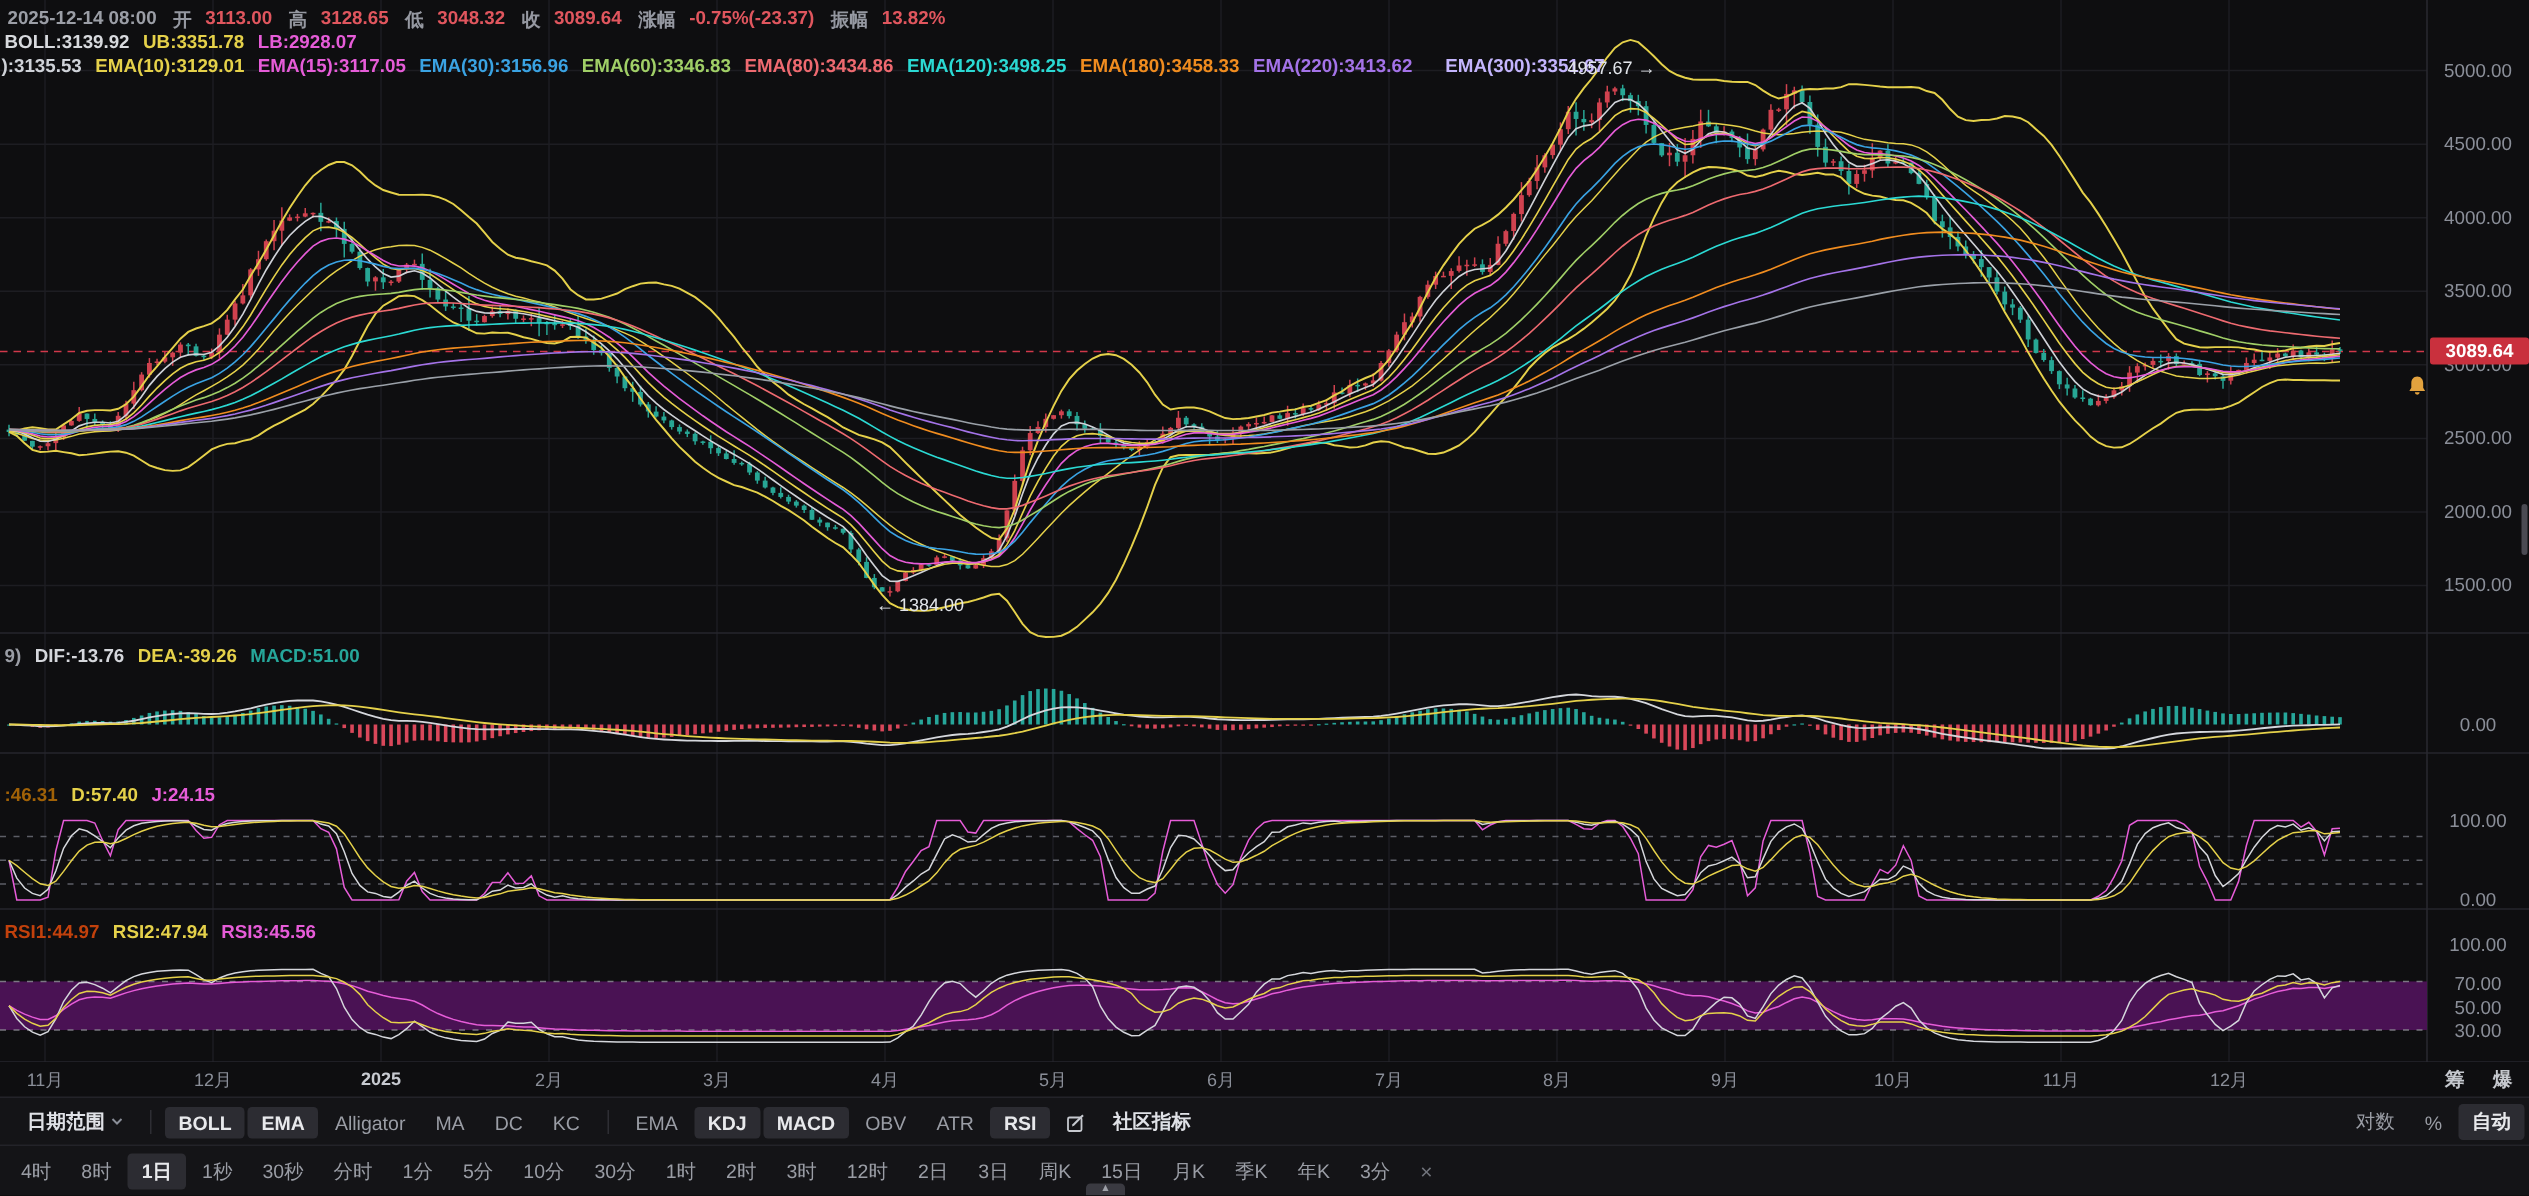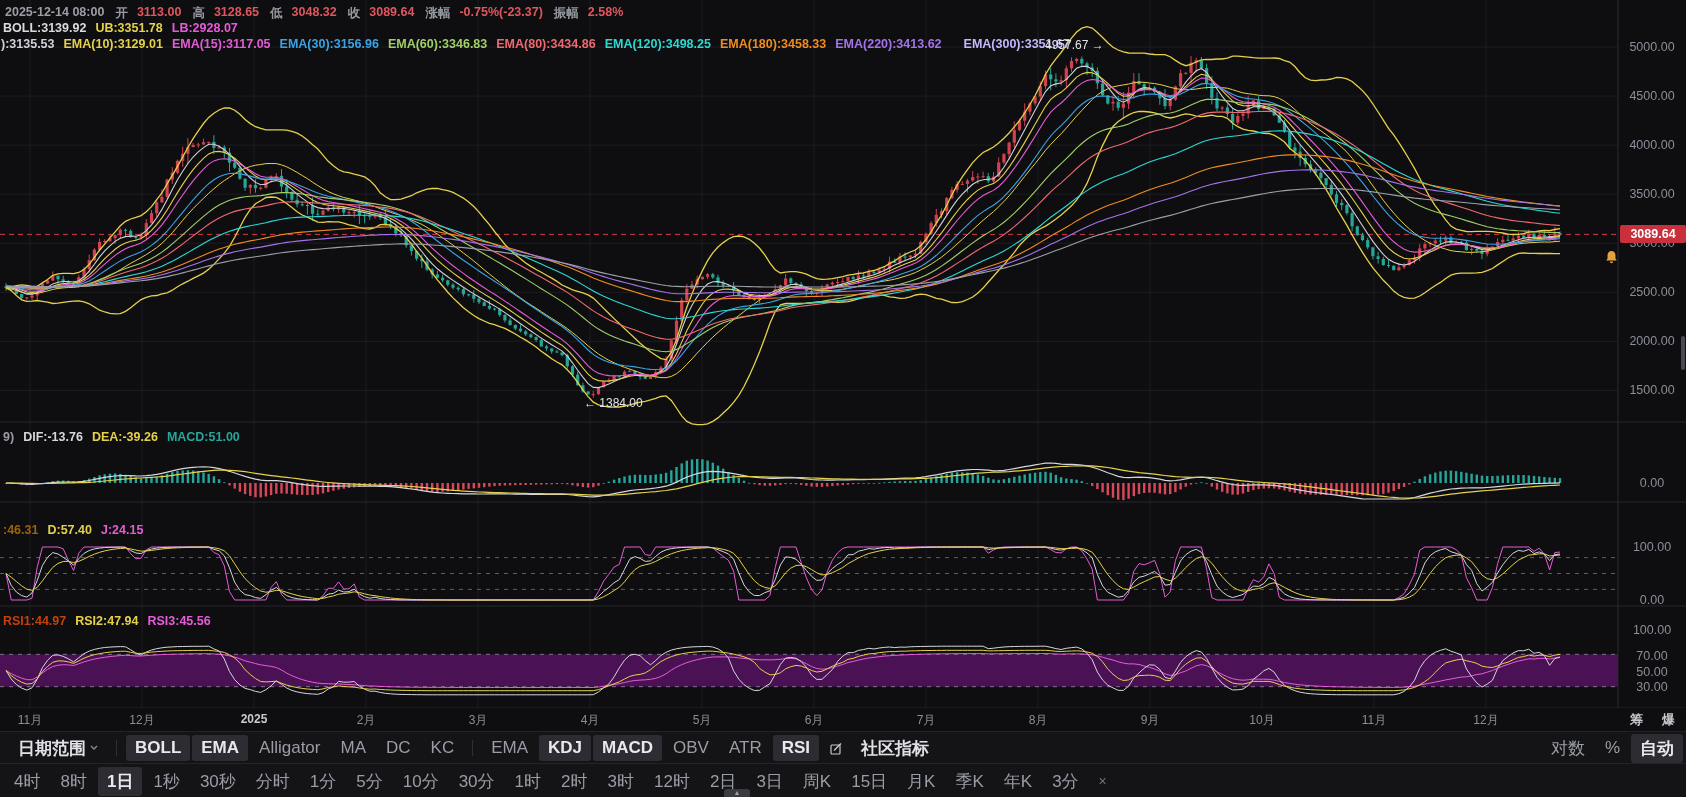--- a/index.html
+++ b/index.html
@@ -11,21 +11,21 @@
   .anno{position:absolute;color:#e2e5ea;font-size:12px;font-weight:500;z-index:6;}
   #price-tag{position:absolute;left:1620px;top:225px;width:66px;height:18px;background:#c9303d;color:#fff;
              font-size:12.5px;font-weight:700;text-align:center;line-height:18px;border-radius:2px;z-index:7;}
   .mlabel{position:absolute;top:712px;transform:translateX(-50%);font-size:12px;color:#8a8e98;z-index:4;}
   .mlabel.year{color:#c7cad0;font-weight:700;}
   .axbtn{position:absolute;top:711px;font-size:13px;font-weight:600;color:#c6c9cf;cursor:pointer;z-index:6;}
   .bar{position:absolute;left:0;width:1686px;background:#141417;border-top:1px solid #232329;
        display:flex;align-items:center;z-index:8;}
   #toolbar1{top:731px;height:32px;padding-left:8px;}
   #toolbar2{top:763px;height:34px;padding-left:4px;}
-  .chip{padding:3px 9px;margin:0 1px;font-size:17px;color:#9a9da5;border-radius:3px;cursor:pointer;white-space:nowrap;}
+  .chip{padding:3px 9px;margin:0 1px;font-size:13px;color:#9a9da5;border-radius:3px;cursor:pointer;white-space:nowrap;}
   .chip.on{background:#2c2c32;color:#e8e9ec;font-weight:600;}
   .chip.head{color:#dfe1e6;font-weight:700;display:flex;align-items:center;gap:4px;}
   .vdiv{width:1px;height:16px;background:#2e2e34;margin:0 8px;}
   .right-group{margin-left:auto;margin-right:10px;display:flex;align-items:center;}
   #bell{position:absolute;left:1604px;top:250px;z-index:6;}
   #scroll-thumb{position:absolute;left:1681px;top:336px;width:4px;height:34px;background:#4a4a52;border-radius:2px;z-index:6;}
   #tip-arrow{position:absolute;left:724px;bottom:0;width:26px;height:8px;background:#3a3a41;border-radius:3px 3px 0 0;
              text-align:center;font-size:7px;line-height:8px;color:#9ea1a8;z-index:9;}
   .close-x{padding:3px 10px;color:#70737b;font-size:14px;cursor:pointer;}
 </style>
@@ -997,21 +997,21 @@
       <span style="color: rgb(224, 86, 94);">3113.00</span>
       <span style="color: rgb(149, 152, 161); margin-left: 2px;">高</span>
       <span style="color: rgb(224, 86, 94);">3128.65</span>
       <span style="color: rgb(149, 152, 161); margin-left: 2px;">低</span>
       <span style="color: rgb(224, 86, 94);">3048.32</span>
       <span style="color: rgb(149, 152, 161); margin-left: 2px;">收</span>
       <span style="color: rgb(224, 86, 94);">3089.64</span>
       <span style="color: rgb(149, 152, 161); margin-left: 2px;">涨幅</span>
       <span style="color: rgb(224, 86, 94);">-0.75%(-23.37)</span>
       <span style="color: rgb(149, 152, 161); margin-left: 2px;">振幅</span>
-      <span style="color: rgb(224, 86, 94);">2.58%</span>
+      <span style="color: rgb(224, 86, 94);">13.82%</span>
     </div>
   <div class="ovl" id="hdr-line2" style="left:3px;top:21px;">
       <span style="color: rgb(216, 218, 222);">BOLL:3139.92</span>
       <span style="color: rgb(229, 209, 74);">UB:3351.78</span>
       <span style="color: rgb(230, 92, 216);">LB:2928.07</span>
     </div>
   <div class="ovl" id="hdr-line3" style="left:1px;top:37px;">
       <span style="color: rgb(207, 210, 216);">):3135.53</span>
       <span style="color: rgb(229, 209, 74);">EMA(10):3129.01</span>
       <span style="color: rgb(230, 92, 216);">EMA(15):3117.05</span>

